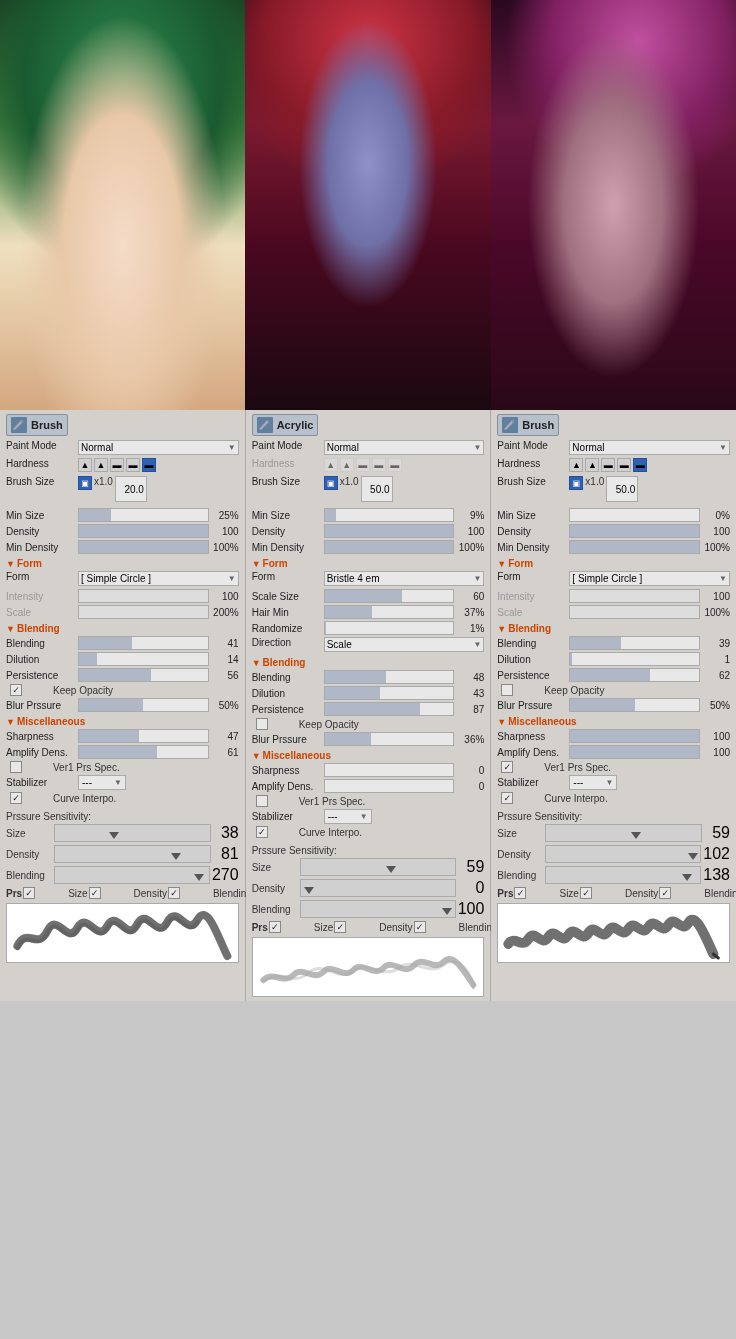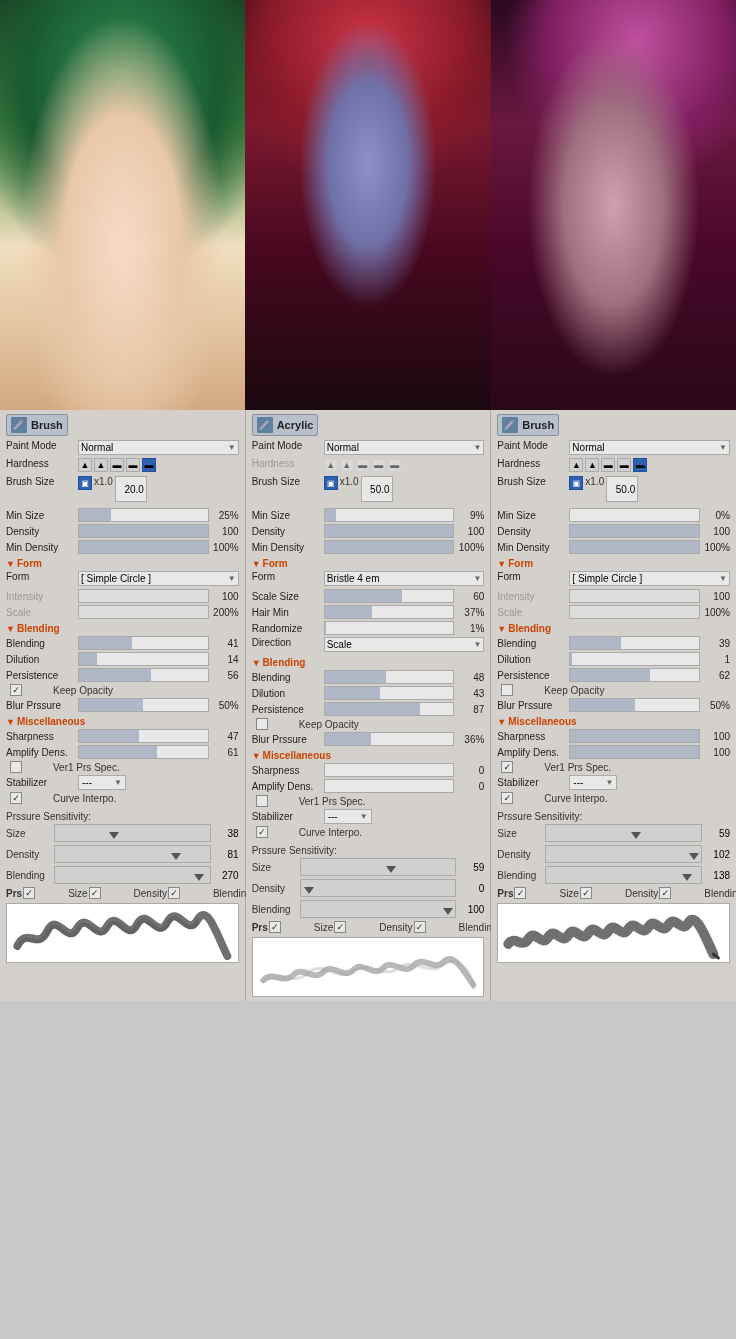--- a/index.html
+++ b/index.html
@@ -245,21 +245,21 @@
       display: flex;
       align-items: center;
       margin-bottom: 3px;
     }
     .pressure-row-label {
       width: 48px;
       font-size: 10px;
       color: #333;
     }
     .pressure-value {
-      font-size: 10px;
+      font-size: 16px;
       min-width: 26px;
       text-align: right;
       margin-left: 2px;
     }
 
     .prs-row {
       display: flex;
       align-items: center;
       gap: 1px;
       margin-top: 3px;

